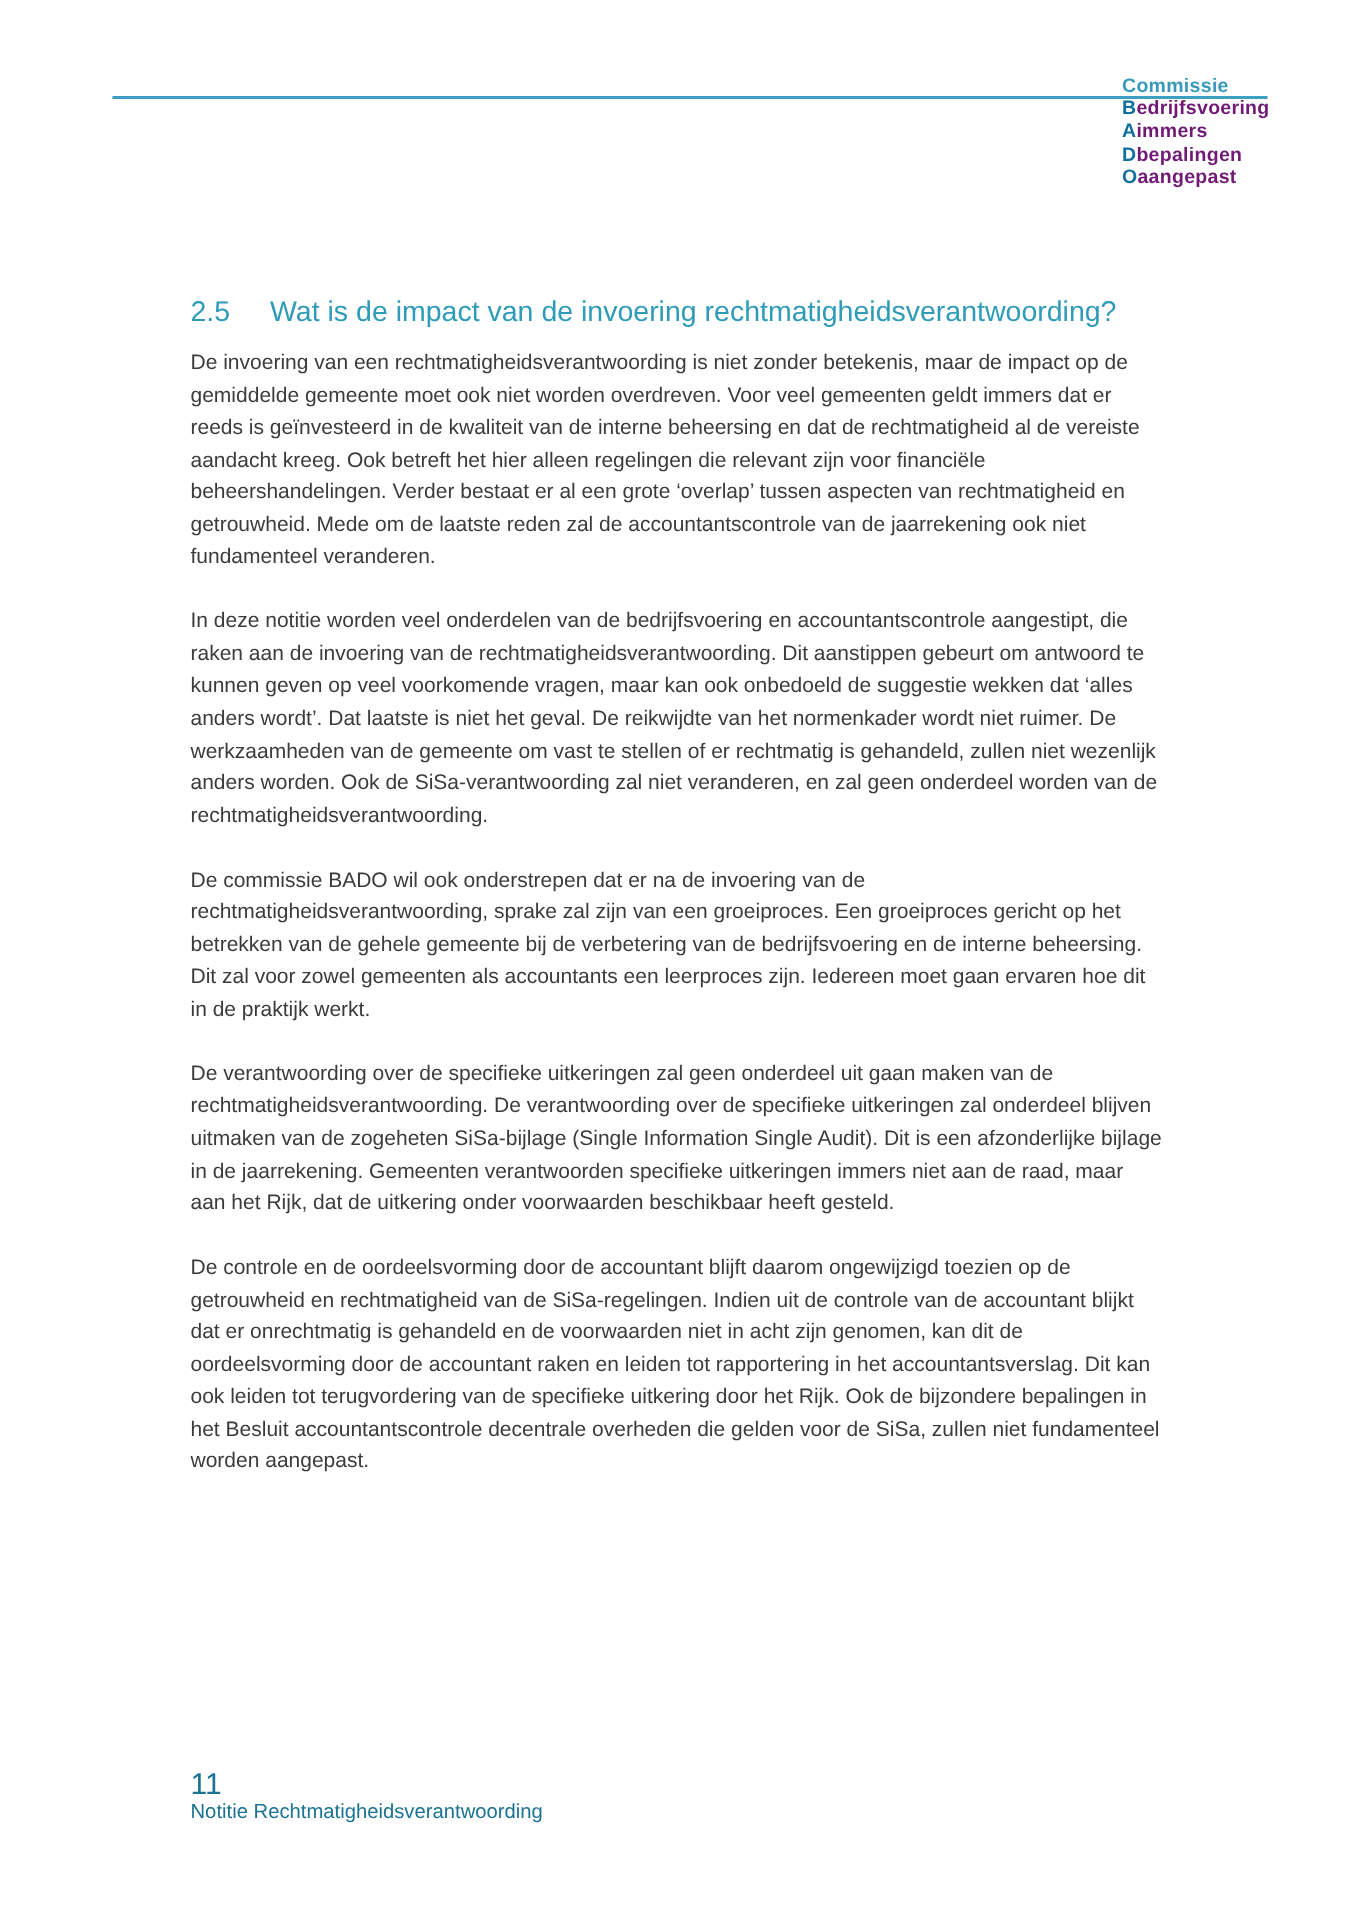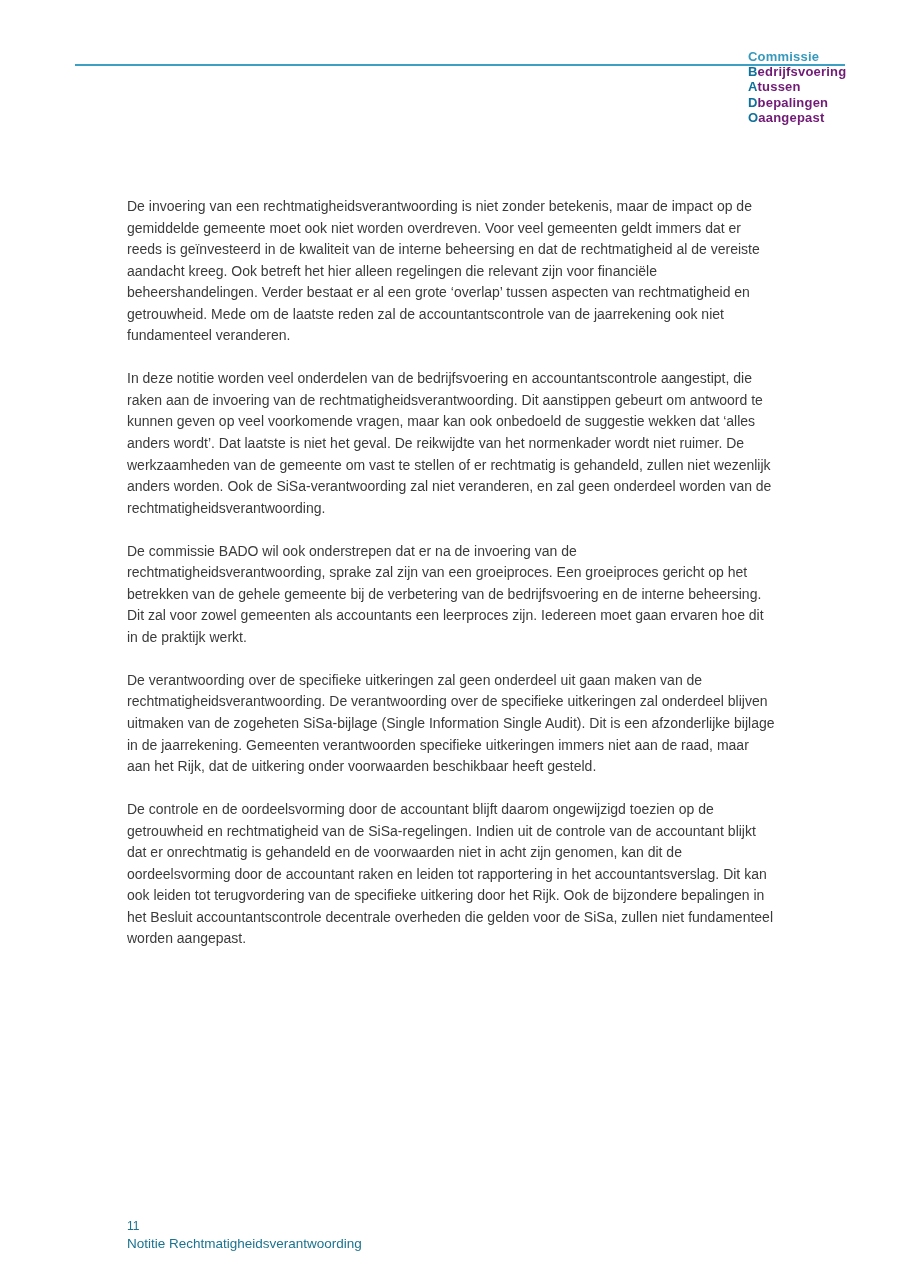--- a/index.html
+++ b/index.html
@@ -72,47 +72,50 @@
   .body-par:last-child { margin-bottom: 3px; }
 
   
   .footer {
     position: absolute;
     left: 127px;
     top: 1181px;
     color: #1a7390;
   }
   .footer-page-number {
-    font-size: 12px;
+    font-size: 20px;
     line-height: 18px;
-    margin-top: 36px;
   }
   .footer-doc-title {
     font-size: 13.5px;
     line-height: 18px;
   }
 </style>
 </head>
 <body>
 
 <div class="page">
 
   <div class="header-rule"></div>
 
   <div class="logo">
     <div class="logo-commissie">Commissie</div>
     <div id="logo-items">
         <div class="logo-line"><span class="logo-initial">B</span><span class="logo-rest">edrijfsvoering</span></div>
-        <div class="logo-line"><span class="logo-initial">A</span><span class="logo-rest">tussen</span></div>
+        <div class="logo-line"><span class="logo-initial">A</span><span class="logo-rest">immers</span></div>
         <div class="logo-line"><span class="logo-initial">D</span><span class="logo-rest">bepalingen</span></div>
         <div class="logo-line"><span class="logo-initial">O</span><span class="logo-rest">aangepast</span></div>
       </div>
   </div>
 
   <div class="main">
+    <h2 class="heading">
+      <span class="heading-number">2.5</span>
+      <span class="heading-title">Wat is de impact van de invoering rechtmatigheidsverantwoording?</span>
+    </h2>
     <div id="paragraphs">
         <p class="body-par">De invoering van een rechtmatigheidsverantwoording is niet zonder betekenis, maar de impact op de gemiddelde gemeente moet ook niet worden overdreven. Voor veel gemeenten geldt immers dat er reeds is geïnvesteerd in de kwaliteit van de interne beheersing en dat de rechtmatigheid al de vereiste aandacht kreeg. Ook betreft het hier alleen regelingen die relevant zijn voor financiële beheershandelingen. Verder bestaat er al een grote ‘overlap’ tussen aspecten van rechtmatigheid en getrouwheid. Mede om de laatste reden zal de accountantscontrole van de jaarrekening ook niet fundamenteel veranderen.</p>
         <p class="body-par">In deze notitie worden veel onderdelen van de bedrijfsvoering en accountantscontrole aangestipt, die raken aan de invoering van de rechtmatigheidsverantwoording. Dit aanstippen gebeurt om antwoord te kunnen geven op veel voorkomende vragen, maar kan ook onbedoeld de suggestie wekken dat ‘alles anders wordt’. Dat laatste is niet het geval. De reikwijdte van het normenkader wordt niet ruimer. De werkzaamheden van de gemeente om vast te stellen of er rechtmatig is gehandeld, zullen niet wezenlijk anders worden. Ook de SiSa-verantwoording zal niet veranderen, en zal geen onderdeel worden van de rechtmatigheidsverantwoording.</p>
         <p class="body-par">De commissie BADO wil ook onderstrepen dat er na de invoering van de rechtmatigheidsverantwoording, sprake zal zijn van een groeiproces. Een groeiproces gericht op het betrekken van de gehele gemeente bij de verbetering van de bedrijfsvoering en de interne beheersing. Dit zal voor zowel gemeenten als accountants een leerproces zijn. Iedereen moet gaan ervaren hoe dit in de praktijk werkt.</p>
         <p class="body-par">De verantwoording over de specifieke uitkeringen zal geen onderdeel uit gaan maken van de rechtmatigheidsverantwoording. De verantwoording over de specifieke uitkeringen zal onderdeel blijven uitmaken van de zogeheten SiSa-bijlage (Single Information Single Audit). Dit is een afzonderlijke bijlage in de jaarrekening. Gemeenten verantwoorden specifieke uitkeringen immers niet aan de raad, maar aan het Rijk, dat de uitkering onder voorwaarden beschikbaar heeft gesteld.</p>
         <p class="body-par">De controle en de oordeelsvorming door de accountant blijft daarom ongewijzigd toezien op de getrouwheid en rechtmatigheid van de SiSa-regelingen. Indien uit de controle van de accountant blijkt dat er onrechtmatig is gehandeld en de voorwaarden niet in acht zijn genomen, kan dit de oordeelsvorming door de accountant raken en leiden tot rapportering in het accountantsverslag. Dit kan ook leiden tot terugvordering van de specifieke uitkering door het Rijk. Ook de bijzondere bepalingen in het Besluit accountantscontrole decentrale overheden die gelden voor de SiSa, zullen niet fundamenteel worden aangepast.</p>
       </div>
   </div>
 
   <div class="footer">

